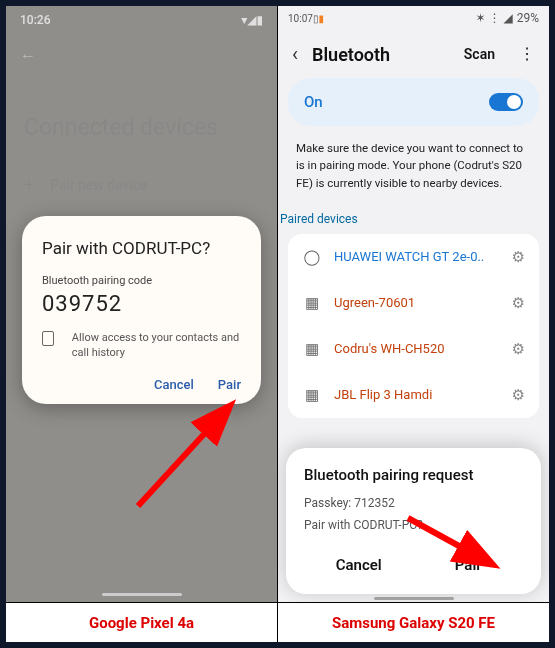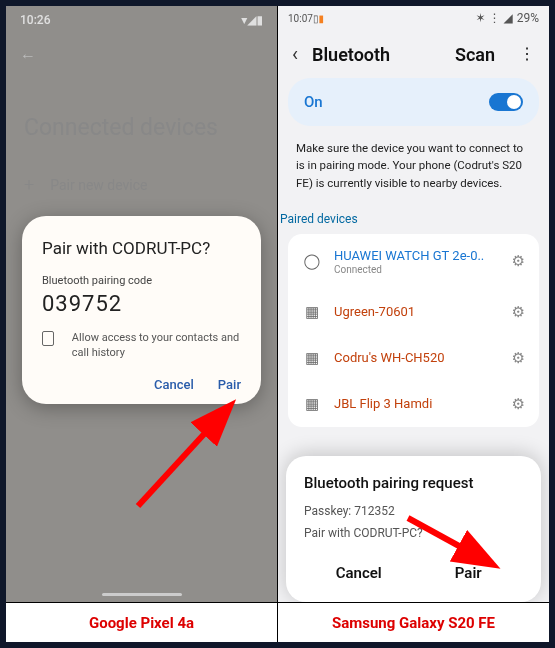--- a/index.html
+++ b/index.html
@@ -33,41 +33,41 @@
   .home-bar-pixel { position: absolute; bottom: 6px; left: 50%; transform: translateX(-50%); width: 80px; height: 3px; background: #ccc; border-radius: 2px; z-index: 3; }
 
   
   .samsung-bg { position: absolute; inset: 0; background: #f2f2f4; }
   .status-bar-samsung { height: 24px; display: flex; align-items: center; justify-content: space-between; padding: 0 10px; color: #555; font-size: 10px; }
   .status-left-s { display: flex; gap: 0; align-items: center; }
   .orange-accent { color: #f58020; }
   .samsung-header { height: 48px; display: flex; align-items: center; padding: 0 14px; gap: 14px; }
   .back-chevron { font-size: 20px; color: #333; }
   .samsung-title { font-size: 18px; font-weight: 600; color: #111; flex: 1; }
-  .scan-btn { font-size: 18px; font-weight: 600; color: #111; margin-right: 10px; margin-left: 45px; }
+  .scan-btn { font-size: 14px; font-weight: 600; color: #111; margin-right: 10px; margin-left: 45px; }
   .more-dots { font-size: 16px; color: #111; line-height: 0.4; }
 
   .on-row { height: 48px; margin: 0 10px; background: #e6f0fb; border-radius: 22px; display: flex; align-items: center; padding: 0 16px; }
   .on-label { color: #1976d2; font-size: 15px; font-weight: 500; flex: 1; }
   .toggle { width: 34px; height: 18px; background: #1976d2; border-radius: 10px; position: relative; }
   .toggle::after { content: ''; position: absolute; right: 2px; top: 2px; width: 14px; height: 14px; background: #fff; border-radius: 50%; }
 
   .info-text { padding: 14px 18px; font-size: 11.5px; color: #222; line-height: 1.5; }
   .section-label { padding: 6px 18px 8px 2px; font-size: 12px; color: #0369a1; }
 
   .device-list { margin: 0 10px; background: #fff; border-radius: 14px; overflow: hidden; }
   .device-item { display: flex; align-items: center; padding: 14px 14px; gap: 12px; }
   .dev-icon { width: 20px; display: flex; justify-content: center; color: #666; font-size: 15px; }
   .dev-info { flex: 1; }
   .dev-name { font-size: 13px; color: #c2410c; }
   .dev-name.accent { color: #1976d2; }
   .dev-status { font-size: 10px; color: #888; margin-top: 1px; }
   .gear { color: #888; font-size: 15px; }
 
-  .samsung-dialog { position: absolute; bottom: 0; left: 8px; right: 8px; background: #fff; border-radius: 20px; padding: 18px 18px 8px 18px; box-shadow: 0 -2px 20px rgba(0,0,0,0.2); z-index: 5; }
+  .samsung-dialog { position: absolute; bottom: 8px; left: 8px; right: 8px; background: #fff; border-radius: 20px; padding: 18px 18px 8px 18px; box-shadow: 0 -2px 20px rgba(0,0,0,0.2); z-index: 5; }
   .samsung-dialog-title { font-size: 15px; font-weight: 500; color: #111; margin-bottom: 12px; }
   .samsung-passkey { font-size: 12px; color: #555; margin-bottom: 8px; }
   .samsung-pairwith { font-size: 12px; color: #555; margin-bottom: 12px; }
   .samsung-btns { display: flex; }
   .samsung-btn { flex: 1; text-align: center; padding: 12px 0; font-size: 15px; font-weight: 600; color: #111; }
   .home-bar-samsung { position: absolute; bottom: 2px; left: 50%; transform: translateX(-50%); width: 80px; height: 3px; background: #aaa; border-radius: 2px; z-index: 3; }
 
   .arrow { position: absolute; z-index: 10; pointer-events: none; }
 </style>
 </head>
@@ -143,21 +143,20 @@
         </div>
 
         <div class="info-text">Make sure the device you want to connect to is in pairing mode. Your phone (Codrut's S20 FE) is currently visible to nearby devices.</div>
         <div class="section-label">Paired devices</div>
 
         <div class="device-list">
           <div class="device-item">
             <span class="dev-icon">◯</span>
             <div class="dev-info">
               <div class="dev-name accent">HUAWEI WATCH GT 2e-0..</div>
-              <div class="dev-status">Connected</div>
             </div>
             <span class="gear">⚙</span>
           </div>
           <div class="device-item">
             <span class="dev-icon">▦</span>
             <div class="dev-info">
                 <div class="dev-name">Ugreen-70601</div>
               </div>
             <span class="gear">⚙</span>
           </div>

